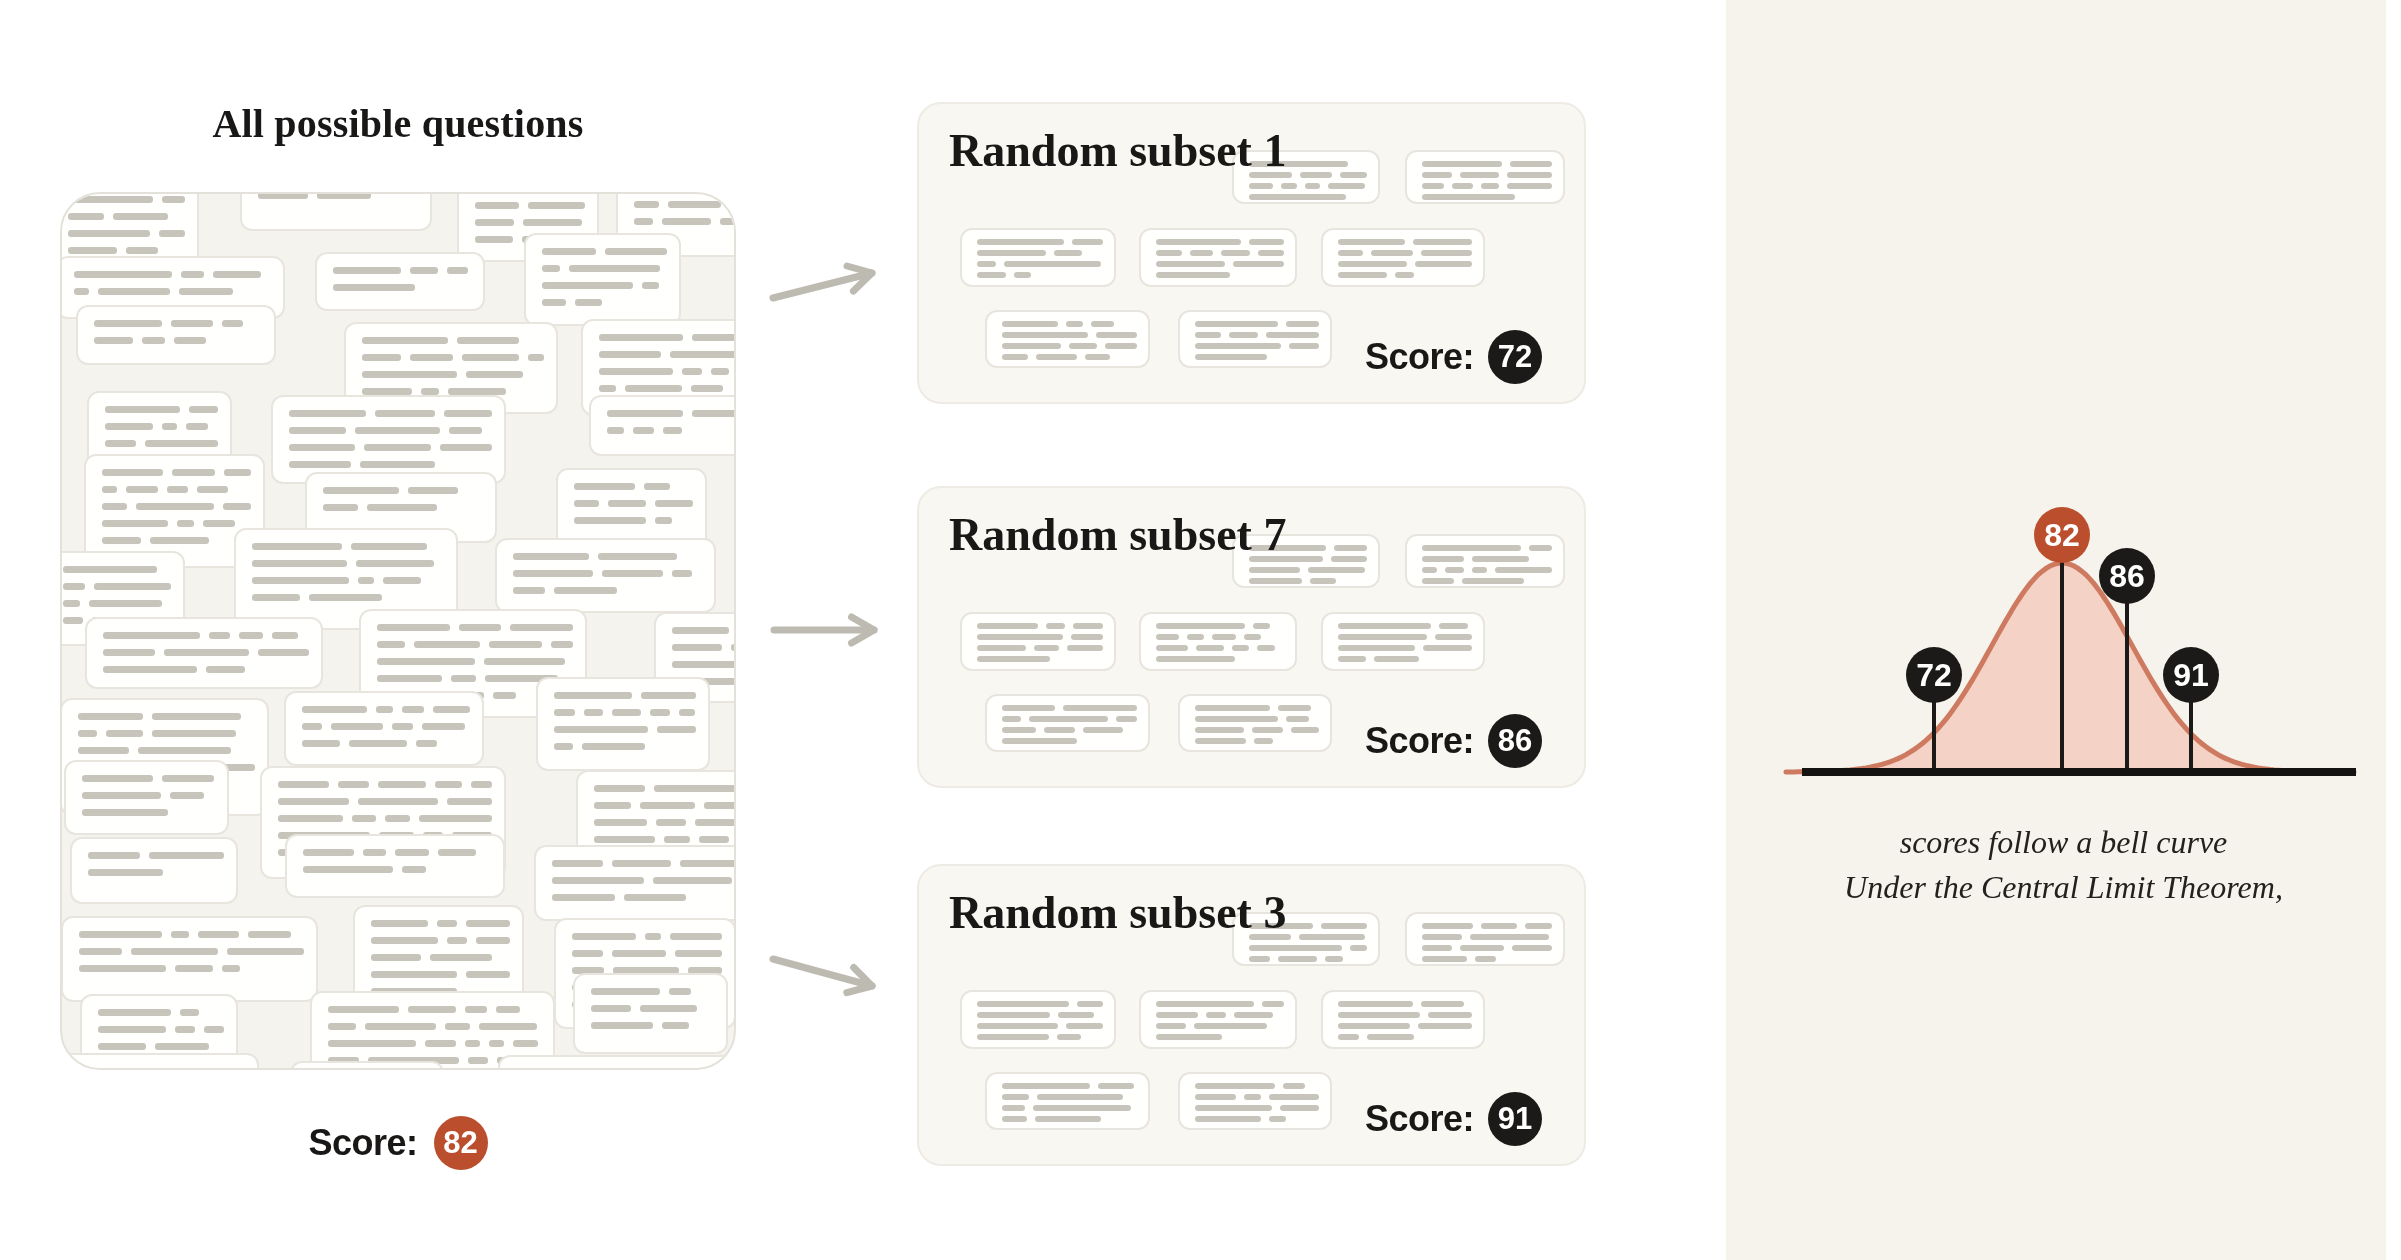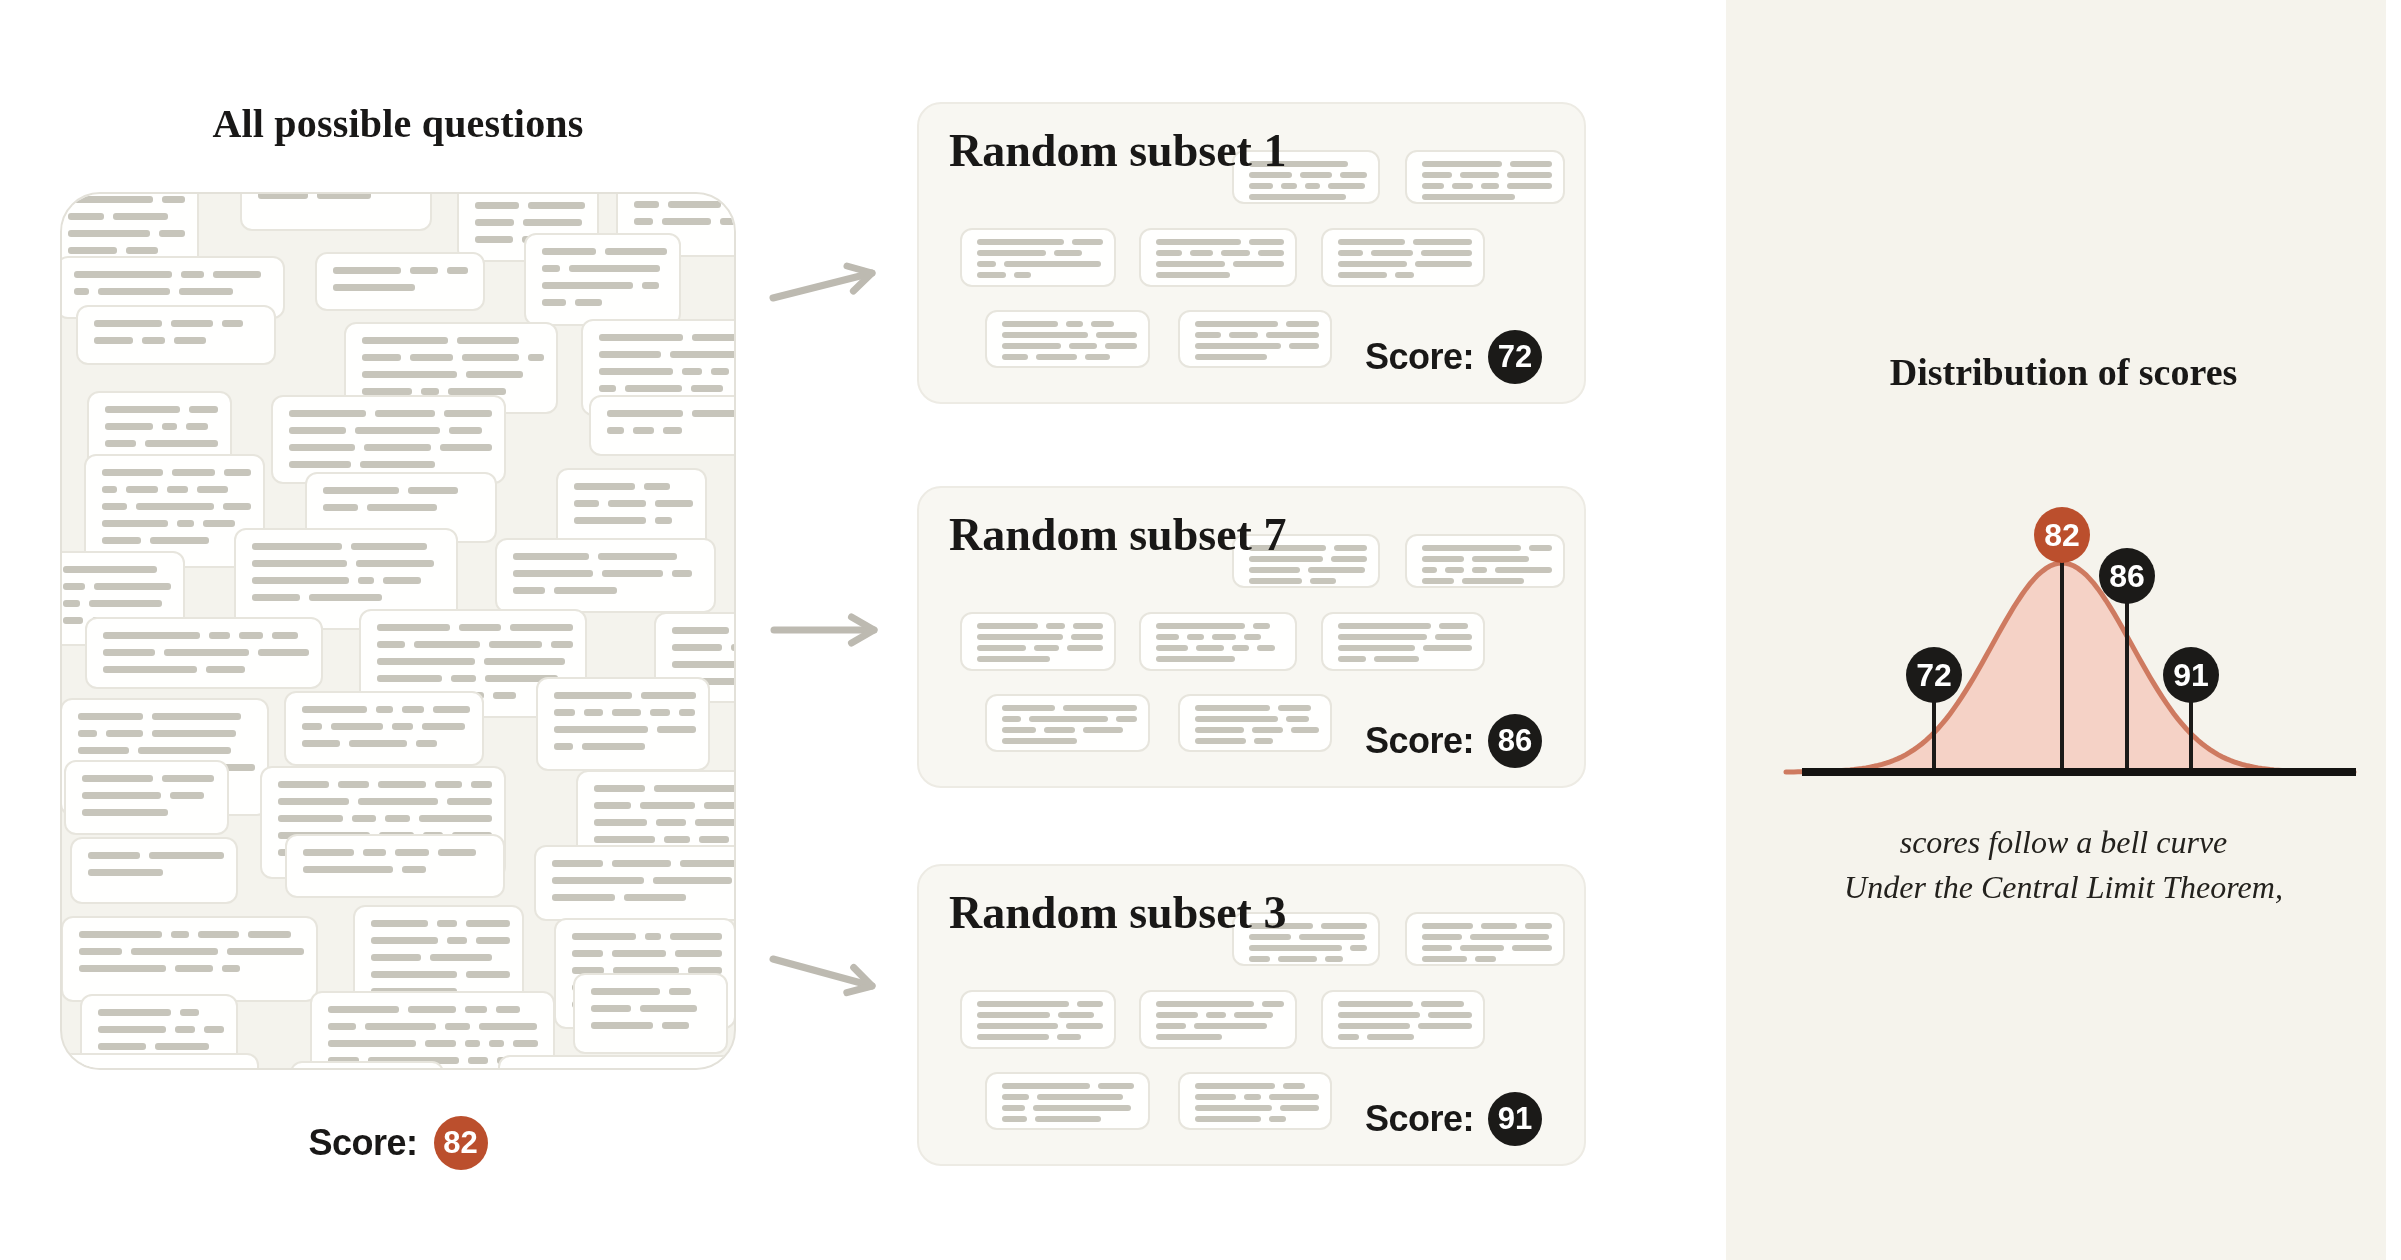--- a/index.html
+++ b/index.html
@@ -738,21 +738,20 @@
           <div class="dash" style="left: 89.4061px; top: 42px; width: 16.5203px; height: 6px;"></div>
         </div>
       </div>
     <h2 class="subset-title serif">Random subset 3</h2>
     <div class="score-row subset-score">
       <span class="score-label">Score:</span>
       <span class="badge badge-black">91</span>
     </div>
   </section>
 
-  <h2 class="dist-title serif">Distribution of scores</h2>
   <svg class="bell-svg" id="bell-svg" viewBox="0 0 675 420">
       <path d="M60,301.9 L64,301.9 L68,301.9 L72,301.8 L76,301.8 L80,301.7 L84,301.7 L88,301.6 L92,301.5 L96,301.4 L100,301.3 L104,301.1 L108,301.0 L112,300.8 L116,300.5 L120,300.2 L124,299.9 L128,299.5 L132,299.0 L136,298.5 L140,297.9 L144,297.1 L148,296.3 L152,295.4 L156,294.3 L160,293.1 L164,291.8 L168,290.3 L172,288.6 L176,286.7 L180,284.6 L184,282.2 L188,279.6 L192,276.8 L196,273.7 L200,270.3 L204,266.7 L208,262.7 L212,258.5 L216,253.9 L220,249.1 L224,243.9 L228,238.4 L232,232.7 L236,226.7 L240,220.4 L244,213.9 L248,207.2 L252,200.3 L256,193.2 L260,186.1 L264,178.9 L268,171.6 L272,164.4 L276,157.3 L280,150.2 L284,143.4 L288,136.8 L292,130.5 L296,124.5 L300,118.9 L304,113.7 L308,109.1 L312,104.9 L316,101.4 L320,98.4 L324,96.0 L328,94.4 L332,93.3 L336,93.0 L340,93.3 L344,94.4 L348,96.0 L352,98.4 L356,101.4 L360,104.9 L364,109.1 L368,113.7 L372,118.9 L376,124.5 L380,130.5 L384,136.8 L388,143.4 L392,150.2 L396,157.3 L400,164.4 L404,171.6 L408,178.9 L412,186.1 L416,193.2 L420,200.3 L424,207.2 L428,213.9 L432,220.4 L436,226.7 L440,232.7 L444,238.4 L448,243.9 L452,249.1 L456,253.9 L460,258.5 L464,262.7 L468,266.7 L472,270.3 L476,273.7 L480,276.8 L484,279.6 L488,282.2 L492,284.6 L496,286.7 L500,288.6 L504,290.3 L508,291.8 L512,293.1 L516,294.3 L520,295.4 L524,296.3 L528,297.1 L532,297.9 L536,298.5 L540,299.0 L544,299.5 L548,299.9 L552,300.2 L556,300.5 L560,300.8 L564,301.0 L568,301.1 L572,301.3 L576,301.4 L580,301.5 L584,301.6 L588,301.7 L592,301.7 L596,301.8 L600,301.8 L604,301.9 L608,301.9 L612,301.9 L616,301.9 L620,301.9 L624,302.0 L628,302.0 L630,302 L60,302 Z" fill="#f5d2c6" stroke="none"></path>
       <path d="M60,301.9 L64,301.9 L68,301.9 L72,301.8 L76,301.8 L80,301.7 L84,301.7 L88,301.6 L92,301.5 L96,301.4 L100,301.3 L104,301.1 L108,301.0 L112,300.8 L116,300.5 L120,300.2 L124,299.9 L128,299.5 L132,299.0 L136,298.5 L140,297.9 L144,297.1 L148,296.3 L152,295.4 L156,294.3 L160,293.1 L164,291.8 L168,290.3 L172,288.6 L176,286.7 L180,284.6 L184,282.2 L188,279.6 L192,276.8 L196,273.7 L200,270.3 L204,266.7 L208,262.7 L212,258.5 L216,253.9 L220,249.1 L224,243.9 L228,238.4 L232,232.7 L236,226.7 L240,220.4 L244,213.9 L248,207.2 L252,200.3 L256,193.2 L260,186.1 L264,178.9 L268,171.6 L272,164.4 L276,157.3 L280,150.2 L284,143.4 L288,136.8 L292,130.5 L296,124.5 L300,118.9 L304,113.7 L308,109.1 L312,104.9 L316,101.4 L320,98.4 L324,96.0 L328,94.4 L332,93.3 L336,93.0 L340,93.3 L344,94.4 L348,96.0 L352,98.4 L356,101.4 L360,104.9 L364,109.1 L368,113.7 L372,118.9 L376,124.5 L380,130.5 L384,136.8 L388,143.4 L392,150.2 L396,157.3 L400,164.4 L404,171.6 L408,178.9 L412,186.1 L416,193.2 L420,200.3 L424,207.2 L428,213.9 L432,220.4 L436,226.7 L440,232.7 L444,238.4 L448,243.9 L452,249.1 L456,253.9 L460,258.5 L464,262.7 L468,266.7 L472,270.3 L476,273.7 L480,276.8 L484,279.6 L488,282.2 L492,284.6 L496,286.7 L500,288.6 L504,290.3 L508,291.8 L512,293.1 L516,294.3 L520,295.4 L524,296.3 L528,297.1 L532,297.9 L536,298.5 L540,299.0 L544,299.5 L548,299.9 L552,300.2 L556,300.5 L560,300.8 L564,301.0 L568,301.1 L572,301.3 L576,301.4 L580,301.5 L584,301.6 L588,301.7 L592,301.7 L596,301.8 L600,301.8 L604,301.9 L608,301.9 L612,301.9 L616,301.9 L620,301.9 L624,302.0 L628,302.0" fill="none" stroke="#ce7a60" stroke-width="5" stroke-linecap="round"></path>
       <line x1="208" y1="302" x2="208" y2="205" stroke="#1b1a18" stroke-width="4"></line>
       <line x1="336" y1="302" x2="336" y2="65" stroke="#1b1a18" stroke-width="4"></line>
       <line x1="401" y1="302" x2="401" y2="106" stroke="#1b1a18" stroke-width="4"></line>
       <line x1="465" y1="302" x2="465" y2="205" stroke="#1b1a18" stroke-width="4"></line>
       <line x1="76" y1="302" x2="630" y2="302" stroke="#141311" stroke-width="8"></line>
       <circle cx="208" cy="205" r="28" fill="#1b1a18"></circle>
       <text x="208" y="216" text-anchor="middle" font-size="32" font-weight="bold" fill="#ffffff" font-family="&quot;Liberation Sans&quot;,sans-serif">72</text>

